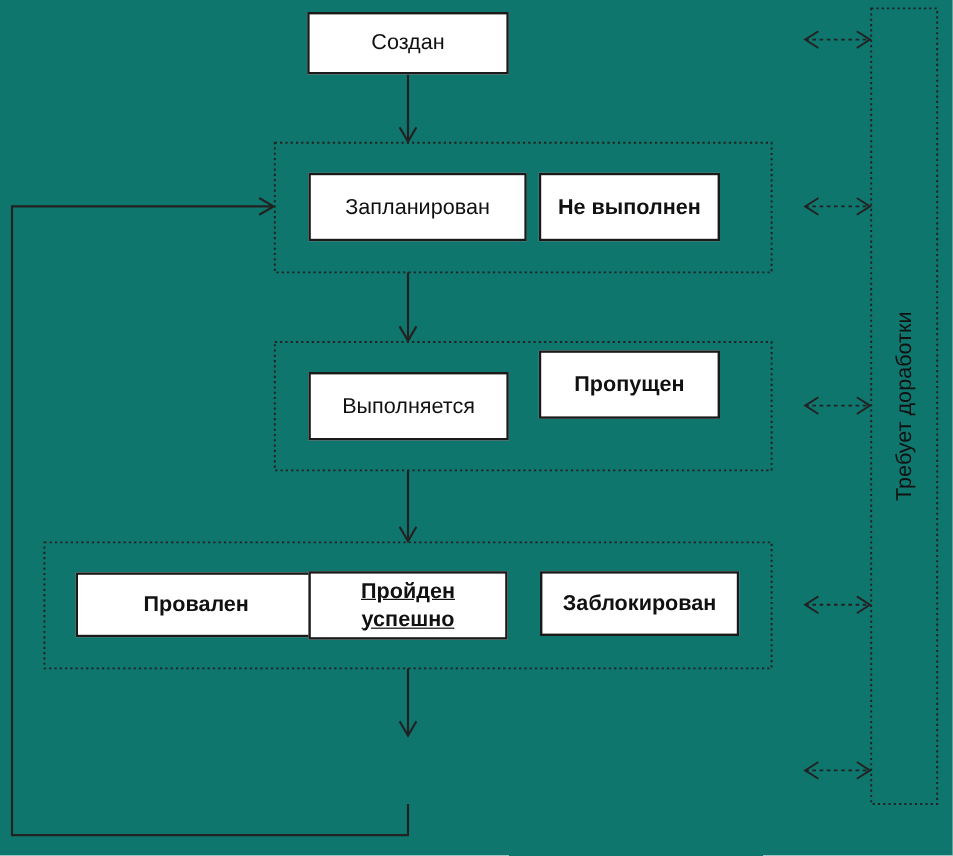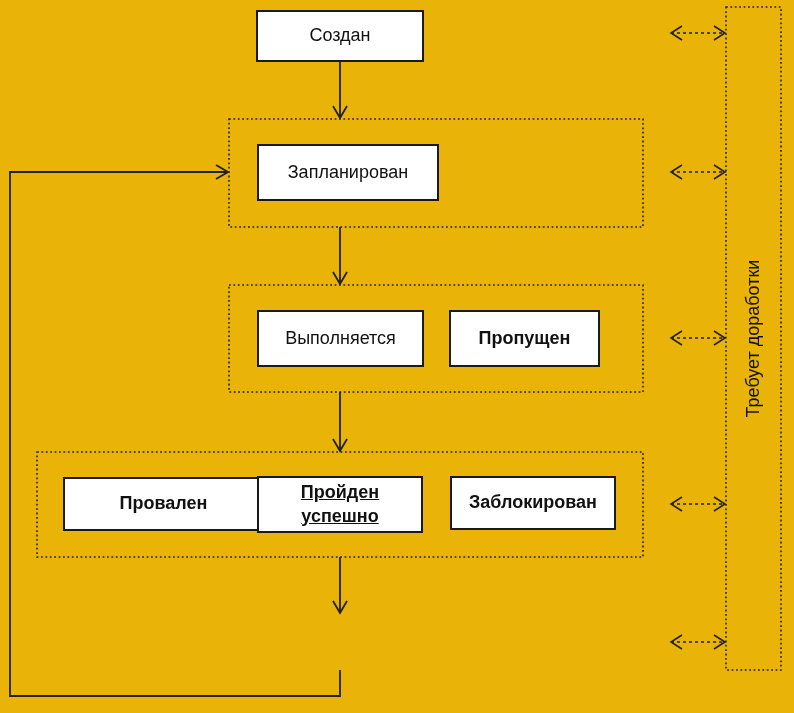--- a/index.html
+++ b/index.html
@@ -1,19 +1,19 @@
 <!DOCTYPE html>
 <html><head>
 <meta charset="utf-8">
 <style>
   html,body{margin:0;padding:0;background:#ffffff;}
   .canvas{
     position:relative;
     width:794px;height:713px;
-    background:#eab308;
+    background:#0f766e;
     font-family:"Liberation Sans", sans-serif;
     color:#111111;
     overflow:hidden;
   }
   .connectors{position:absolute;left:0;top:0;width:794px;height:713px;}
   .node{
     position:absolute;
     box-sizing:border-box;
     background:#ffffff;
     border:2px solid #1a1a1a;
@@ -21,21 +21,21 @@
     text-align:center;
     font-size:18px;
     line-height:1.32;
     padding:0 8px;
   }
   .node.bold{font-weight:bold;}
   .n-created{left:256px;top:10px;width:168px;height:52px;}
   .n-planned{left:257px;top:144px;width:182px;height:57px;}
   .n-notexec{left:449px;top:144px;width:151px;height:57px;}
   .n-exec{left:257px;top:310px;width:167px;height:57px;}
-  .n-skipped{left:449px;top:310px;width:151px;height:57px;}
+  .n-skipped{left:449px;top:292px;width:151px;height:57px;}
   .n-failed{left:63px;top:477px;width:197px;height:54px;padding-left:12px;}
   .n-passed{left:257px;top:476px;width:166px;height:57px;text-decoration:underline;}
   .n-blocked{left:450px;top:476px;width:166px;height:54px;}
   .n-closed{left:257px;top:614px;width:166px;height:56px;}
   .rework-box{
     position:absolute;
     left:726px;top:7px;width:55px;height:663px;
     display:flex;align-items:center;justify-content:center;
   }
   .rework-label{
@@ -107,20 +107,23 @@
     </g>
   </svg>
 
   <div class="node n-created">
     <span>Создан</span>
   </div>
 
   <div class="node n-planned">
     <span>Запланирован</span>
   </div>
+  <div class="node bold n-notexec">
+    <span>Не выполнен</span>
+  </div>
 
   <div class="node n-exec">
     <span>Выполняется</span>
   </div>
   <div class="node bold n-skipped">
     <span>Пропущен</span>
   </div>
 
   <div class="node bold n-failed">
     <span>Провален</span>

